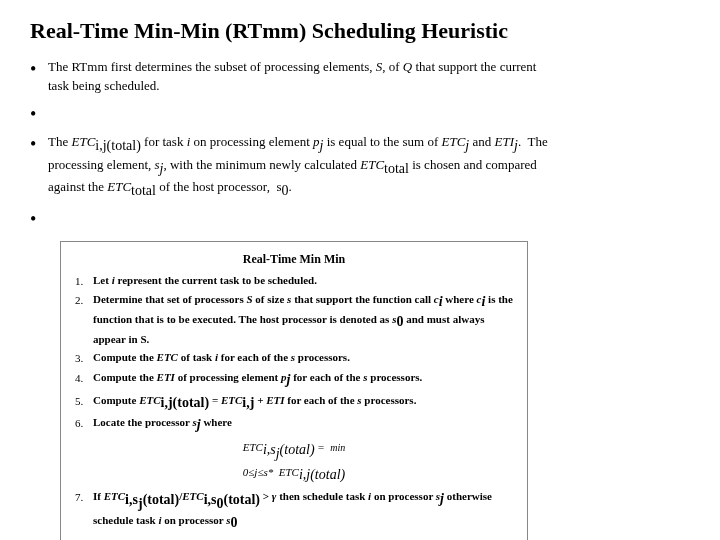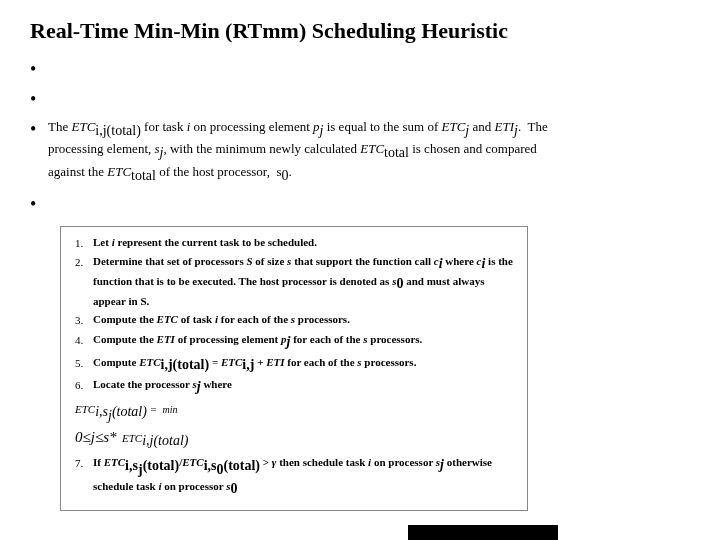--- a/index.html
+++ b/index.html
@@ -83,20 +83,21 @@
     }
 
     .algo-content {
       flex: 1;
       font-size: 11px;
       line-height: 1.4;
       font-weight: bold;
     }
 
     .algo-formula {
+      text-align: center;
       margin: 4px 0;
       font-size: 11px;
       font-style: italic;
     }
 
     .footer {
       display: flex;
       justify-content: space-between;
       align-items: center;
       margin-top: 8px;
@@ -130,40 +131,44 @@
 <body>
 
 <div class="slide">
 
   <div class="slide-title">Real-Time Min-Min (RTmm) Scheduling Heuristic</div>
 
   <ul class="bullet-list">
 
     <li>
       <span class="bullet-dot">•</span>
+      <span class="bullet-text">
+        The RTmm first determines the subset of processing elements, <i>S</i>, of <i>Q</i> that support the current task being scheduled.
+      </span>
     </li>
 
     <li>
       <span class="bullet-dot">•</span>
     </li>
 
     <li>
       <span class="bullet-dot">•</span>
       <span class="bullet-text">
         The <i>ETC</i><sub>i,j(total)</sub> for task <i>i</i> on processing element <i>p</i><sub><i>j</i></sub> is equal to the sum of <i>ETC</i><sub><i>j</i></sub> and <i>ETI</i><sub><i>j</i></sub>.&nbsp; The processing element, <i>s</i><sub><i>j</i></sub>, with the minimum newly calculated <i>ETC</i><sub>total</sub> is chosen and compared against the <i>ETC</i><sub>total</sub> of the host processor,&nbsp; s<sub>0</sub>.
       </span>
     </li>
 
     <li>
       <span class="bullet-dot">•</span>
     </li>
 
   </ul>
 
   <div class="algorithm-box">
+    <div class="algo-title">Real-Time Min Min</div>
 
     <div class="algo-item">
       <span class="algo-num">1.</span>
       <span class="algo-content">Let <i>i</i> represent the current task to be scheduled.</span>
     </div>
 
     <div class="algo-item">
       <span class="algo-num">2.</span>
       <span class="algo-content">Determine that set of processors <i>S</i> of size <i>s</i> that support the function call <i>c<sub>i</sub></i> where <i>c<sub>i</sub></i> is the function that is to be executed. The host processor is denoted as <i>s</i><sub>0</sub> and must always appear in S.</span>
     </div>
@@ -182,21 +187,21 @@
       <span class="algo-num">5.</span>
       <span class="algo-content">Compute <i>ETC</i><sub>i,j(total)</sub> = <i>ETC</i><sub>i,j</sub> + <i>ETI</i> for each of the <i>s</i> processors.</span>
     </div>
 
     <div class="algo-item">
       <span class="algo-num">6.</span>
       <span class="algo-content">Locate the processor <i>s<sub>j</sub></i> where</span>
     </div>
 
     <div class="algo-formula">
-      <i>ETC</i><sub>i,s<sub>j</sub>(total)</sub> = &nbsp;<span style="font-size:10px">min<br><span style="font-size:15px">0≤j≤s*</span></span>&nbsp; <i>ETC</i><sub>i,j(total)</sub>
+      <i>ETC</i><sub>i,s<sub>j</sub>(total)</sub> = &nbsp;<span style="font-size:10px">min<br><span style="font-size:11px">0≤j≤s*</span></span>&nbsp; <i>ETC</i><sub>i,j(total)</sub>
     </div>
 
     <div class="algo-item">
       <span class="algo-num">7.</span>
       <span class="algo-content">If <i>ETC</i><sub>i,s<sub>j</sub>(total)</sub>/<i>ETC</i><sub>i,s<sub>0</sub>(total)</sub> &gt; <span class="gamma">γ</span> then schedule task <i>i</i> on processor <i>s<sub>j</sub></i> otherwise schedule task <i>i</i> on processor <i>s</i><sub>0</sub></span>
     </div>
 
   </div>
 
   <div class="footer">

